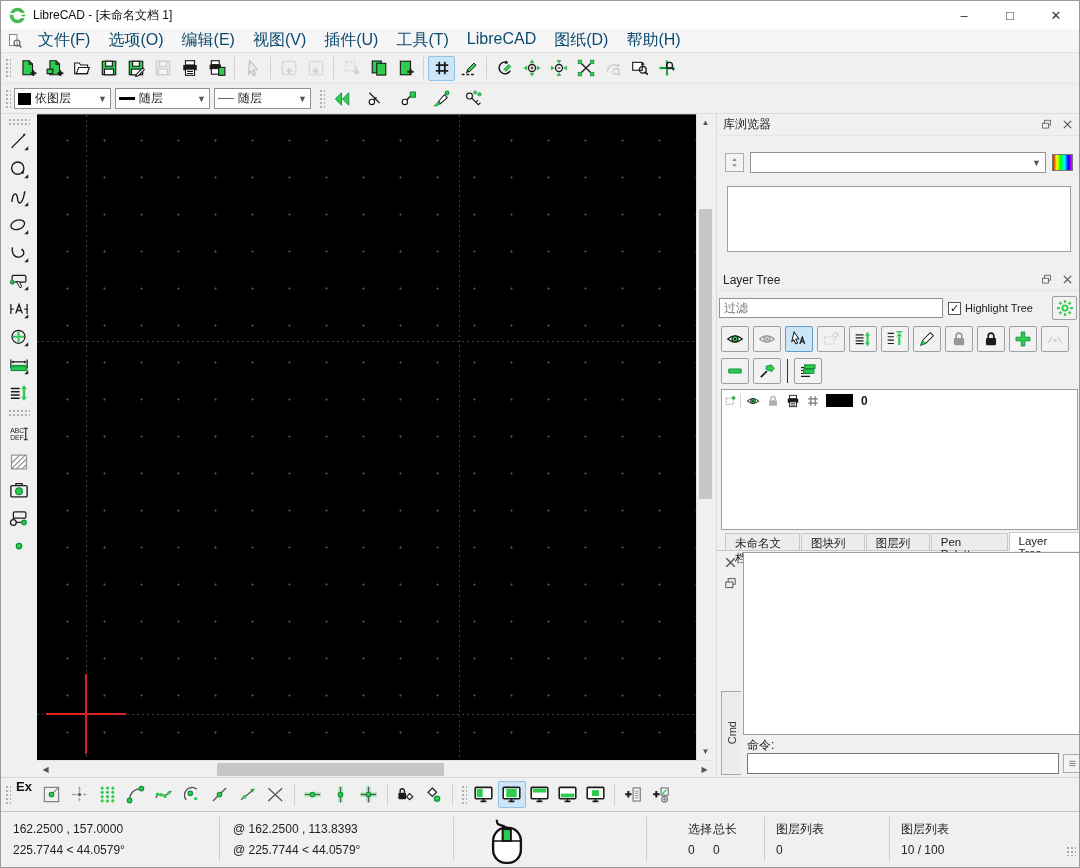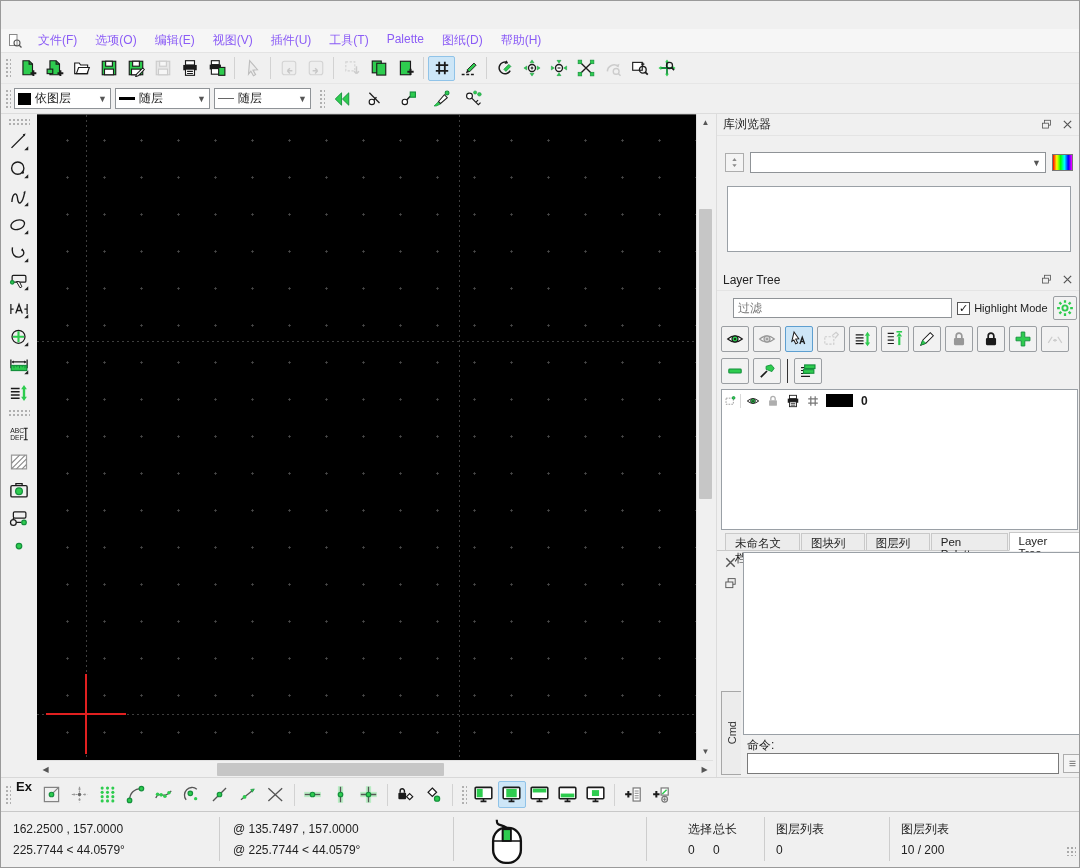--- a/index.html
+++ b/index.html
@@ -10,21 +10,21 @@
   
   .titlebar { position:absolute; left:0; top:0; width:100%; height:28px; background:#ffffff; display:flex; align-items:center; }
   .titlebar .logo { width:17px; height:17px; margin-left:8px; }
   .titlebar .title { margin-left:7px; font-size:12px; color:#111; }
   .wincontrols { position:absolute; right:0; top:0; height:28px; display:flex; }
   .wincontrols .wc { width:46px; height:28px; display:flex; align-items:center; justify-content:center; font-size:13px; color:#333; }
 
   
   .menubar { position:absolute; left:0; top:28px; width:100%; height:24px; background:#f6f6f6; display:flex; align-items:center; border-bottom:1px solid #e3e3e3; }
   .menubar .sysicon { width:16px; height:16px; margin:0 6px 0 6px; }
-  .menuitem { padding:3px 9px; font-size:12px; color:#8b5cf6; }
+  .menuitem { padding:3px 9px; font-size:16px; color:#0c4a6e; }
   .mdicontrols { position:absolute; right:4px; top:30px; display:flex; gap:2px; }
   .mdibtn { width:18px; height:16px; display:flex; align-items:center; justify-content:center; color:#5c7184; font-size:10px; border:1px solid transparent; }
 
   
   .tb { position:absolute; left:0; width:100%; background:#f0f0f0; display:flex; align-items:center; }
   .tb1 { top:52px; height:31px; border-bottom:1px solid #e6e6e6; }
   .tb2 { top:83px; height:30px; border-bottom:1px solid #dcdcdc; }
   .handle { width:7px; height:22px; margin:0 3px; background-image:radial-gradient(circle,#b0b0b0 1px,transparent 1.2px); background-size:4px 4px; background-position:1px 1px; }
   .vsep { width:1px; height:22px; background:#d2d2d2; margin:0 4px; }
   .tbtn { width:27px; height:25px; display:flex; align-items:center; justify-content:center; border:1px solid transparent; border-radius:2px; }
@@ -73,21 +73,21 @@
   .dockhead .dh-btn { width:15px; height:15px; display:flex; align-items:center; justify-content:center; }
   .dockhead .dh-btn svg { width:13px; height:13px; }
 
   .pw-row { display:flex; align-items:center; margin:16px 8px 0 8px; gap:6px; }
   .sqbtn { width:19px; height:19px; border:1px solid #adadad; background:#f4f4f4; display:flex; align-items:center; justify-content:center; }
   .sqbtn svg { width:13px; height:13px; }
   .pw-combo { flex:1; height:21px; background:#fff; border:1px solid #8f9397; display:flex; align-items:center; padding:0 4px; }
   .pw-color { width:21px; height:17px; border:1px solid #777; background:linear-gradient(90deg,#f00,#ff0,#0f0,#0ff,#00f,#f0f); }
   .pw-list { margin:13px 10px 0 10px; height:66px; background:#fff; border:1px solid #9aa0a6; }
 
-  .lt-filterrow { display:flex; align-items:center; margin:5px 4px 0 16px; gap:5px; }
+  .lt-filterrow { display:flex; align-items:center; margin:5px 4px 0 2px; gap:5px; }
   .lt-filter { width:224px; height:20px; border:1px solid #8f9397; background:#fff; font-size:12px; padding:0 4px; font-family:inherit; }
   .lt-check { display:flex; align-items:center; gap:4px; font-size:11px; white-space:nowrap; }
   .cb { width:13px; height:13px; background:#fff; border:1px solid #555; display:flex; align-items:center; justify-content:center; font-size:11px; color:#111; }
   .gearbtn { width:25px; height:24px; margin-left:auto; }
   .lt-btnrow { display:flex; align-items:center; margin:6px 4px 0 4px; gap:4px; }
   .lt-btnrow .tbtn { width:28px; height:26px; }
   .lt-list { margin:5px 0 0 4px; width:357px; height:141px; background:#fff; border:1px solid #9aa0a6; font-size:12px; }
   .layerrow { display:flex; align-items:center; height:21px; gap:3px; padding-left:2px; }
   .layerrow .cell { width:17px; display:flex; justify-content:center; }
   .layerrow .cell svg { width:14px; height:14px; }
@@ -124,37 +124,52 @@
   .sfield .flabel { display:block; }
   .mouseicon { position:absolute; left:487px; top:4px; }
   .grip { position:absolute; right:3px; bottom:3px; width:10px; height:10px;
     background-image:radial-gradient(circle,#a9a9a9 1px,transparent 1.2px); background-size:4px 4px; }
 </style>
 </head>
 <body>
 
 <div class="win">
 
+  <div class="titlebar">
+    <span class="logo ic">
+        <svg viewBox="0 0 16 16">
+          <circle cx="8" cy="8" r="5.6" fill="none" stroke="#46b94f" stroke-width="3.4"></circle>
+          <path d="M0.5 6.4h15" stroke="#fff" stroke-width="1.6"></path>
+          <path d="M8 9.6h8" stroke="#fff" stroke-width="1.6"></path>
+        </svg>
+      </span>
+    <span class="title">LibreCAD - [未命名文档 1]</span>
+    <div class="wincontrols">
+      <div class="wc">–</div>
+      <div class="wc">□</div>
+      <div class="wc">✕</div>
+    </div>
+  </div>
 
   <div class="menubar">
     <span class="sysicon ic">
         <svg viewBox="0 0 16 16">
           <rect x="2.5" y="1.5" width="7.5" height="11" fill="#fff" stroke="#888"></rect>
           <circle cx="10" cy="10" r="3" fill="none" stroke="#555" stroke-width="1.1"></circle>
           <path d="M12.2 12.2l2.3 2.3" stroke="#555" stroke-width="1.3"></path>
         </svg>
       </span>
     <span id="menus" style="display: inline-flex;">
         <span class="menuitem">文件(F)</span>
         <span class="menuitem">选项(O)</span>
         <span class="menuitem">编辑(E)</span>
         <span class="menuitem">视图(V)</span>
         <span class="menuitem">插件(U)</span>
         <span class="menuitem">工具(T)</span>
-        <span class="menuitem">Palette</span>
+        <span class="menuitem">LibreCAD</span>
         <span class="menuitem">图纸(D)</span>
         <span class="menuitem">帮助(H)</span>
       </span>
     <div class="mdicontrols">
       <div class="mdibtn">–</div>
       <div class="mdibtn">❐</div>
       <div class="mdibtn">✕</div>
     </div>
   </div>
 
@@ -647,21 +662,21 @@
               <svg viewBox="0 0 16 16">
                 <path d="M3.5 3.5l9 9M12.5 3.5l-9 9" stroke="#555" stroke-width="1.5"></path>
               </svg>
             </span>
         </span>
       </div>
       <div class="lt-filterrow">
         <input class="lt-filter" placeholder="过滤" style="">
         <span class="lt-check">
           <span class="cb">✓</span>
-          <span>Highlight Mode</span>
+          <span>Highlight Tree</span>
         </span>
         <span class="tbtn boxbtn gearbtn ic">
             <svg viewBox="0 0 16 16">
               <circle cx="8" cy="8" r="2.3" fill="none" stroke="#2ecc4f" stroke-width="1.7"></circle>
               <g stroke="#2ecc4f" stroke-width="2">
                 <path d="M8 1v2.4M8 12.6V15M1 8h2.4M12.6 8H15M3 3l1.7 1.7M11.3 11.3L13 13M13 3l-1.7 1.7M4.7 11.3L3 13"></path>
               </g>
             </svg>
           </span>
       </div>
@@ -1077,37 +1092,37 @@
       </div>
     </div>
 
   <div class="statusbar">
     <div class="coordblock" style="left:12px">
       <span>162.2500 , 157.0000</span><br>
       <span>225.7744 &lt; 44.0579°</span>
     </div>
     <div class="st-sep" style="left:218px"></div>
     <div class="coordblock" style="left:232px">
-      <span>@  135.7497 , 157.0000</span><br>
+      <span>@  162.2500 , 113.8393</span><br>
       <span>@  225.7744 &lt; 44.0579°</span>
     </div>
     <div class="st-sep" style="left:452px"></div>
     <div class="mouseicon">
       <svg width="38" height="50" viewBox="0 0 26 33">
         <path d="M13 7.5 C8 4.5 6 6.5 6 2" fill="none" stroke="#111" stroke-width="1.5"></path>
         <rect x="3.5" y="7.5" width="19" height="24" rx="8.5" ry="9" fill="#fff" stroke="#111" stroke-width="1.6"></rect>
         <rect x="10" y="8.5" width="5.6" height="8" fill="#2ecc4f" stroke="#111" stroke-width="1.1"></rect>
         <path d="M10 16.5 H 22 M3.6 16.5 H10 M10 8.5 V16.5 M15.6 8.5 V16.5" stroke="#111" stroke-width="1.1" fill="none"></path>
       </svg>
     </div>
     <div class="st-sep" style="left:645px"></div>
     <div id="status-fields">
         <div class="sfield" style="left: 687px;"><span class="flabel">选择</span><span>0</span></div>
         <div class="sfield" style="left: 712px;"><span class="flabel">总长</span><span>0</span></div>
         <div class="st-sep" style="left: 763px;"></div>
         <div class="sfield" style="left: 775px;"><span class="flabel">图层列表</span><span>0</span></div>
         <div class="st-sep" style="left: 888px;"></div>
-        <div class="sfield" style="left: 900px;"><span class="flabel">图层列表</span><span>10 / 200</span></div>
+        <div class="sfield" style="left: 900px;"><span class="flabel">图层列表</span><span>10 / 100</span></div>
       </div>
     <div class="grip"></div>
   </div>
 
 </div>
 
 </body></html>

